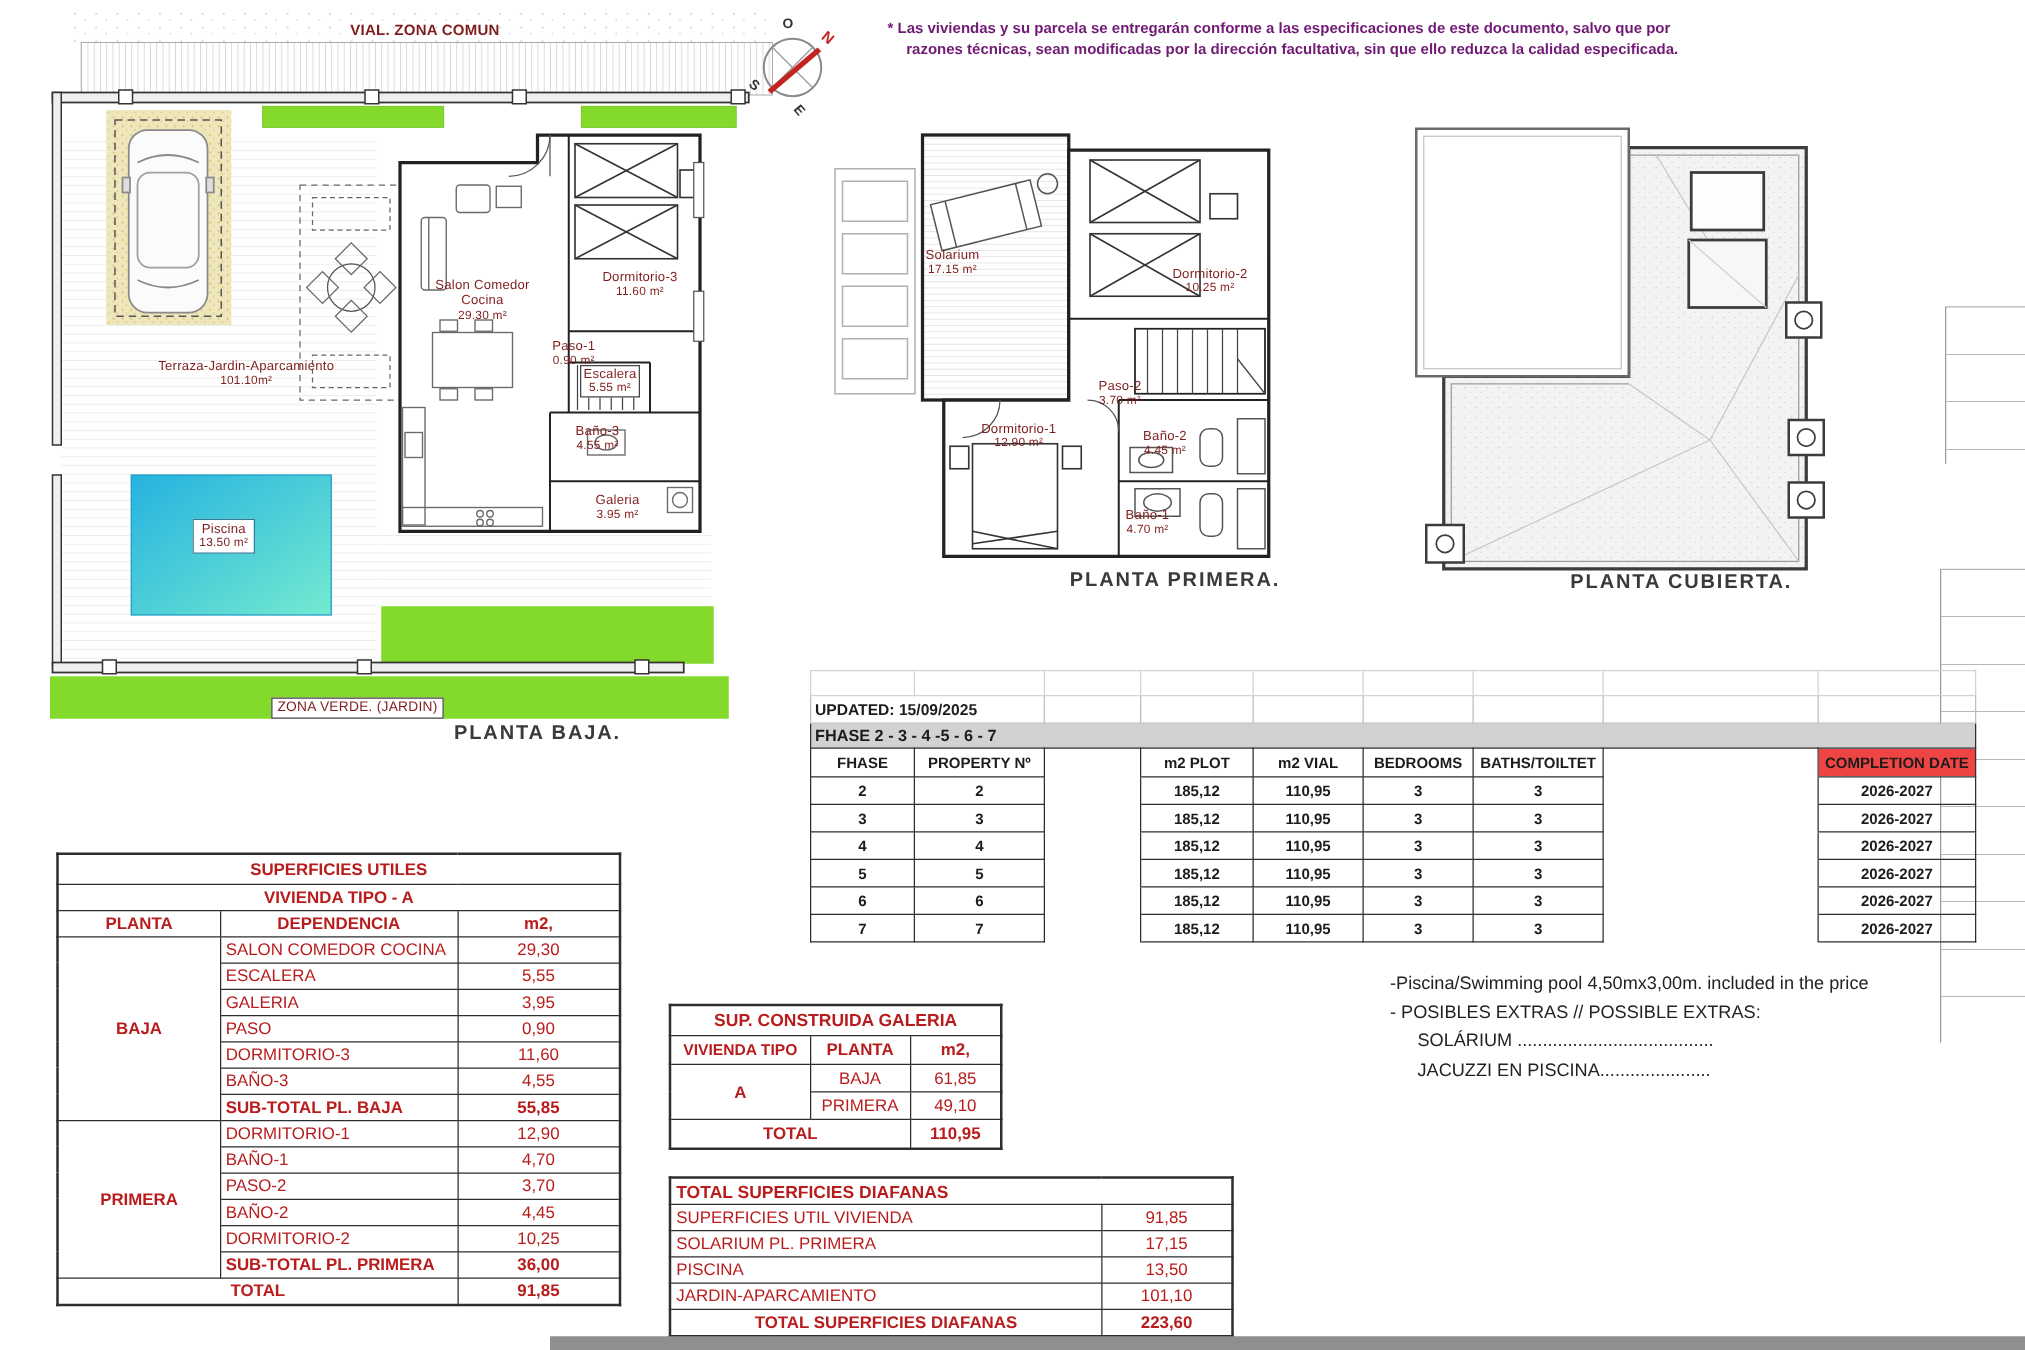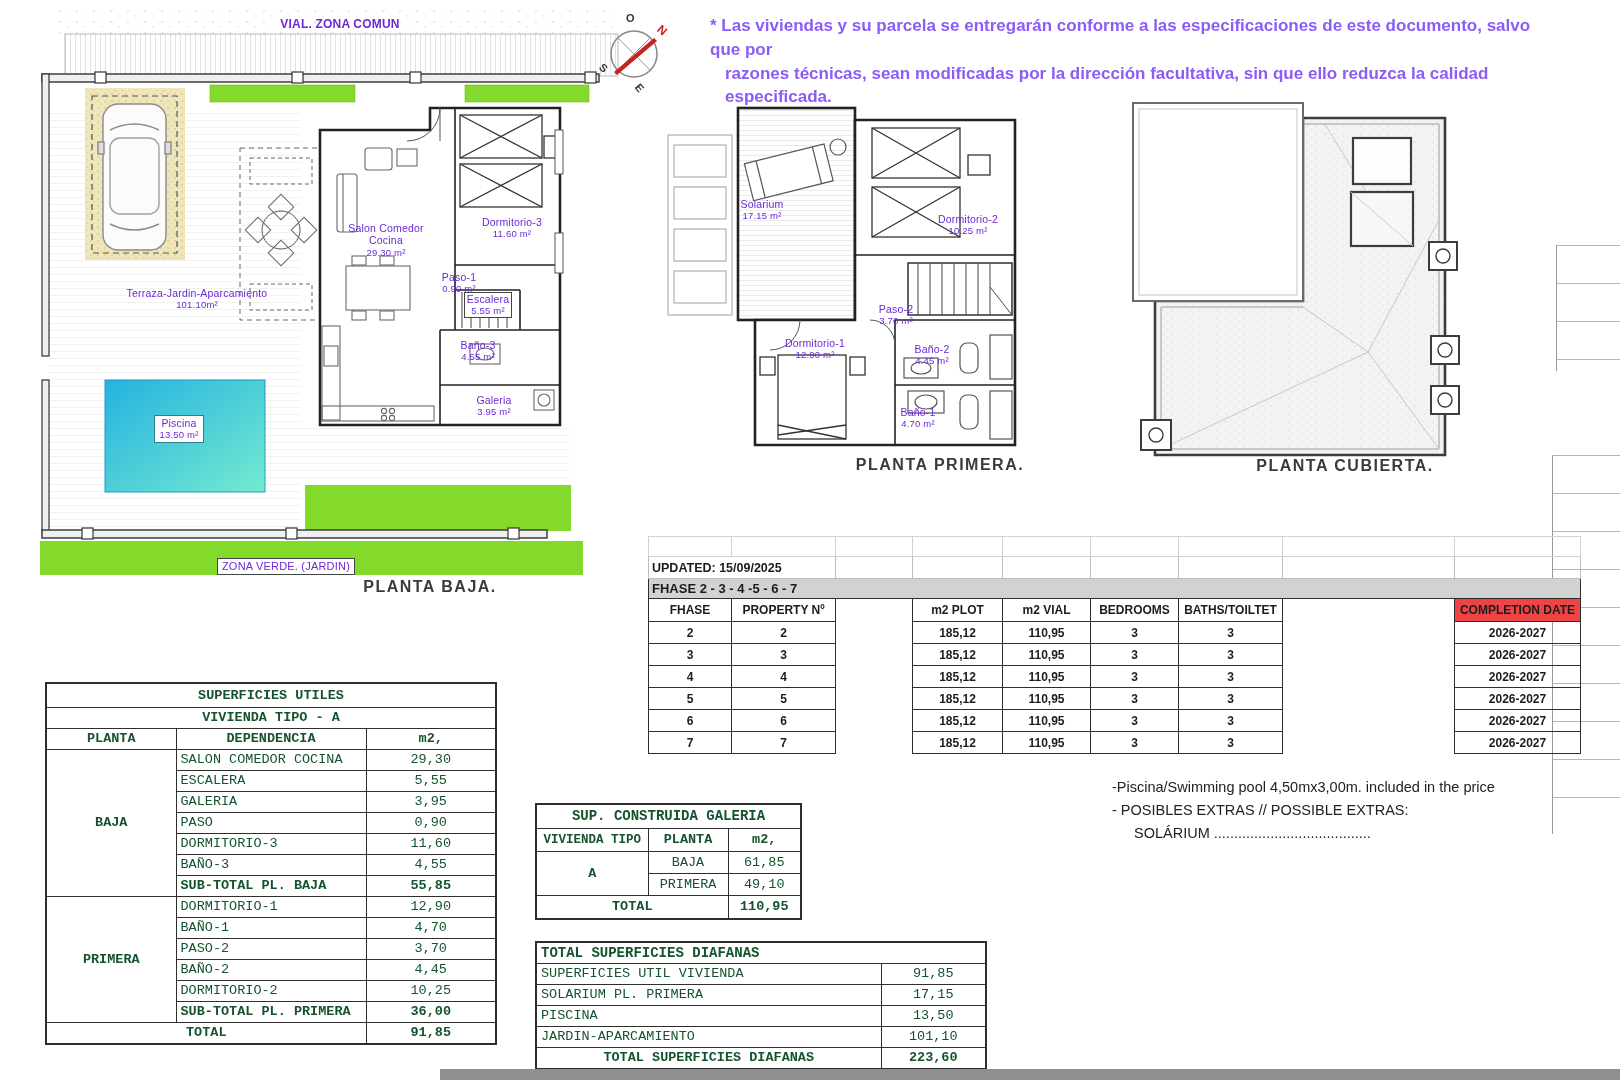--- a/index.html
+++ b/index.html
@@ -1,30 +1,30 @@
 <!DOCTYPE html>
 <html><head>
 <meta charset="utf-8">
 <style>
   html,body{margin:0;padding:0;background:#fff;}
   #page{position:relative;width:1620px;height:1080px;background:#ffffff;overflow:hidden;
         font-family:"Liberation Sans","DejaVu Sans",sans-serif;color:#1c1c1c;}
   .abs{position:absolute;}
   svg{display:block;}
   
-  .plabel{position:absolute;text-align:center;font-size:10.5px;line-height:1.18;color:#6d28d9;letter-spacing:.2px;}
+  .plabel{position:absolute;text-align:center;font-size:10.5px;line-height:1.18;color:#7f1d1d;letter-spacing:.2px;}
   .plabel .ar{font-size:9.5px;}
   .boxlabel{background:#fff;border:1px solid #444;padding:1px 4px;display:inline-block;}
   .cap{position:absolute;font-size:16px;color:#3a3a3a;font-weight:600;letter-spacing:1.5px;text-align:center;}
   
-  .disc{position:absolute;left:710px;top:14px;width:830px;font-size:17px;font-weight:600;color:#8b5cf6;line-height:1.4;}
+  .disc{position:absolute;left:710px;top:14px;width:830px;font-size:12px;font-weight:600;color:#701a75;line-height:1.4;}
   .disc .l2{padding-left:15px;}
   
   table.sc{border-collapse:collapse;table-layout:fixed;}
-  table.sc td,table.sc th{border:1.5px solid #2e2e2e;font-size:13.5px;padding:0 4px;overflow:hidden;white-space:nowrap;color:#14532d;font-family:Liberation Mono, monospace;}
+  table.sc td,table.sc th{border:1.5px solid #2e2e2e;font-size:13.5px;padding:0 4px;overflow:hidden;white-space:nowrap;color:#b91c1c;}
   .tt{font-weight:bold;text-align:center;font-size:16px;}
   .sub{font-weight:bold;text-align:center;font-size:13.5px;}
   .hd{font-weight:bold;text-align:center;font-size:13.5px;}
   .nm{text-align:left;}
   .vl{text-align:center;}
   .bold{font-weight:bold;}
   
   table.fh{border-collapse:collapse;table-layout:fixed;}
   table.fh td{border:1.5px solid #2e2e2e;font-size:12px;font-weight:bold;text-align:center;padding:0 3px;overflow:hidden;white-space:nowrap;color:#1c1c1c;}
   table.fh td.gap{border-top:0;border-bottom:0;background:#fff;}
@@ -652,16 +652,17 @@
       <td class="hd">TOTAL SUPERFICIES DIAFANAS</td>
       <td class="vl bold">223,60</td>
     </tr>
   </tbody>
     </table>
 
   <div class="notes">
     <div>-Piscina/Swimming pool 4,50mx3,00m. included in the price</div>
     <div>- POSIBLES EXTRAS // POSSIBLE EXTRAS:</div>
     <div class="ind">SOLÁRIUM .......................................</div>
+    <div class="ind">JACUZZI EN PISCINA......................</div>
   </div>
 
   <div class="graybar"></div>
 </div>
 
 </body></html>

